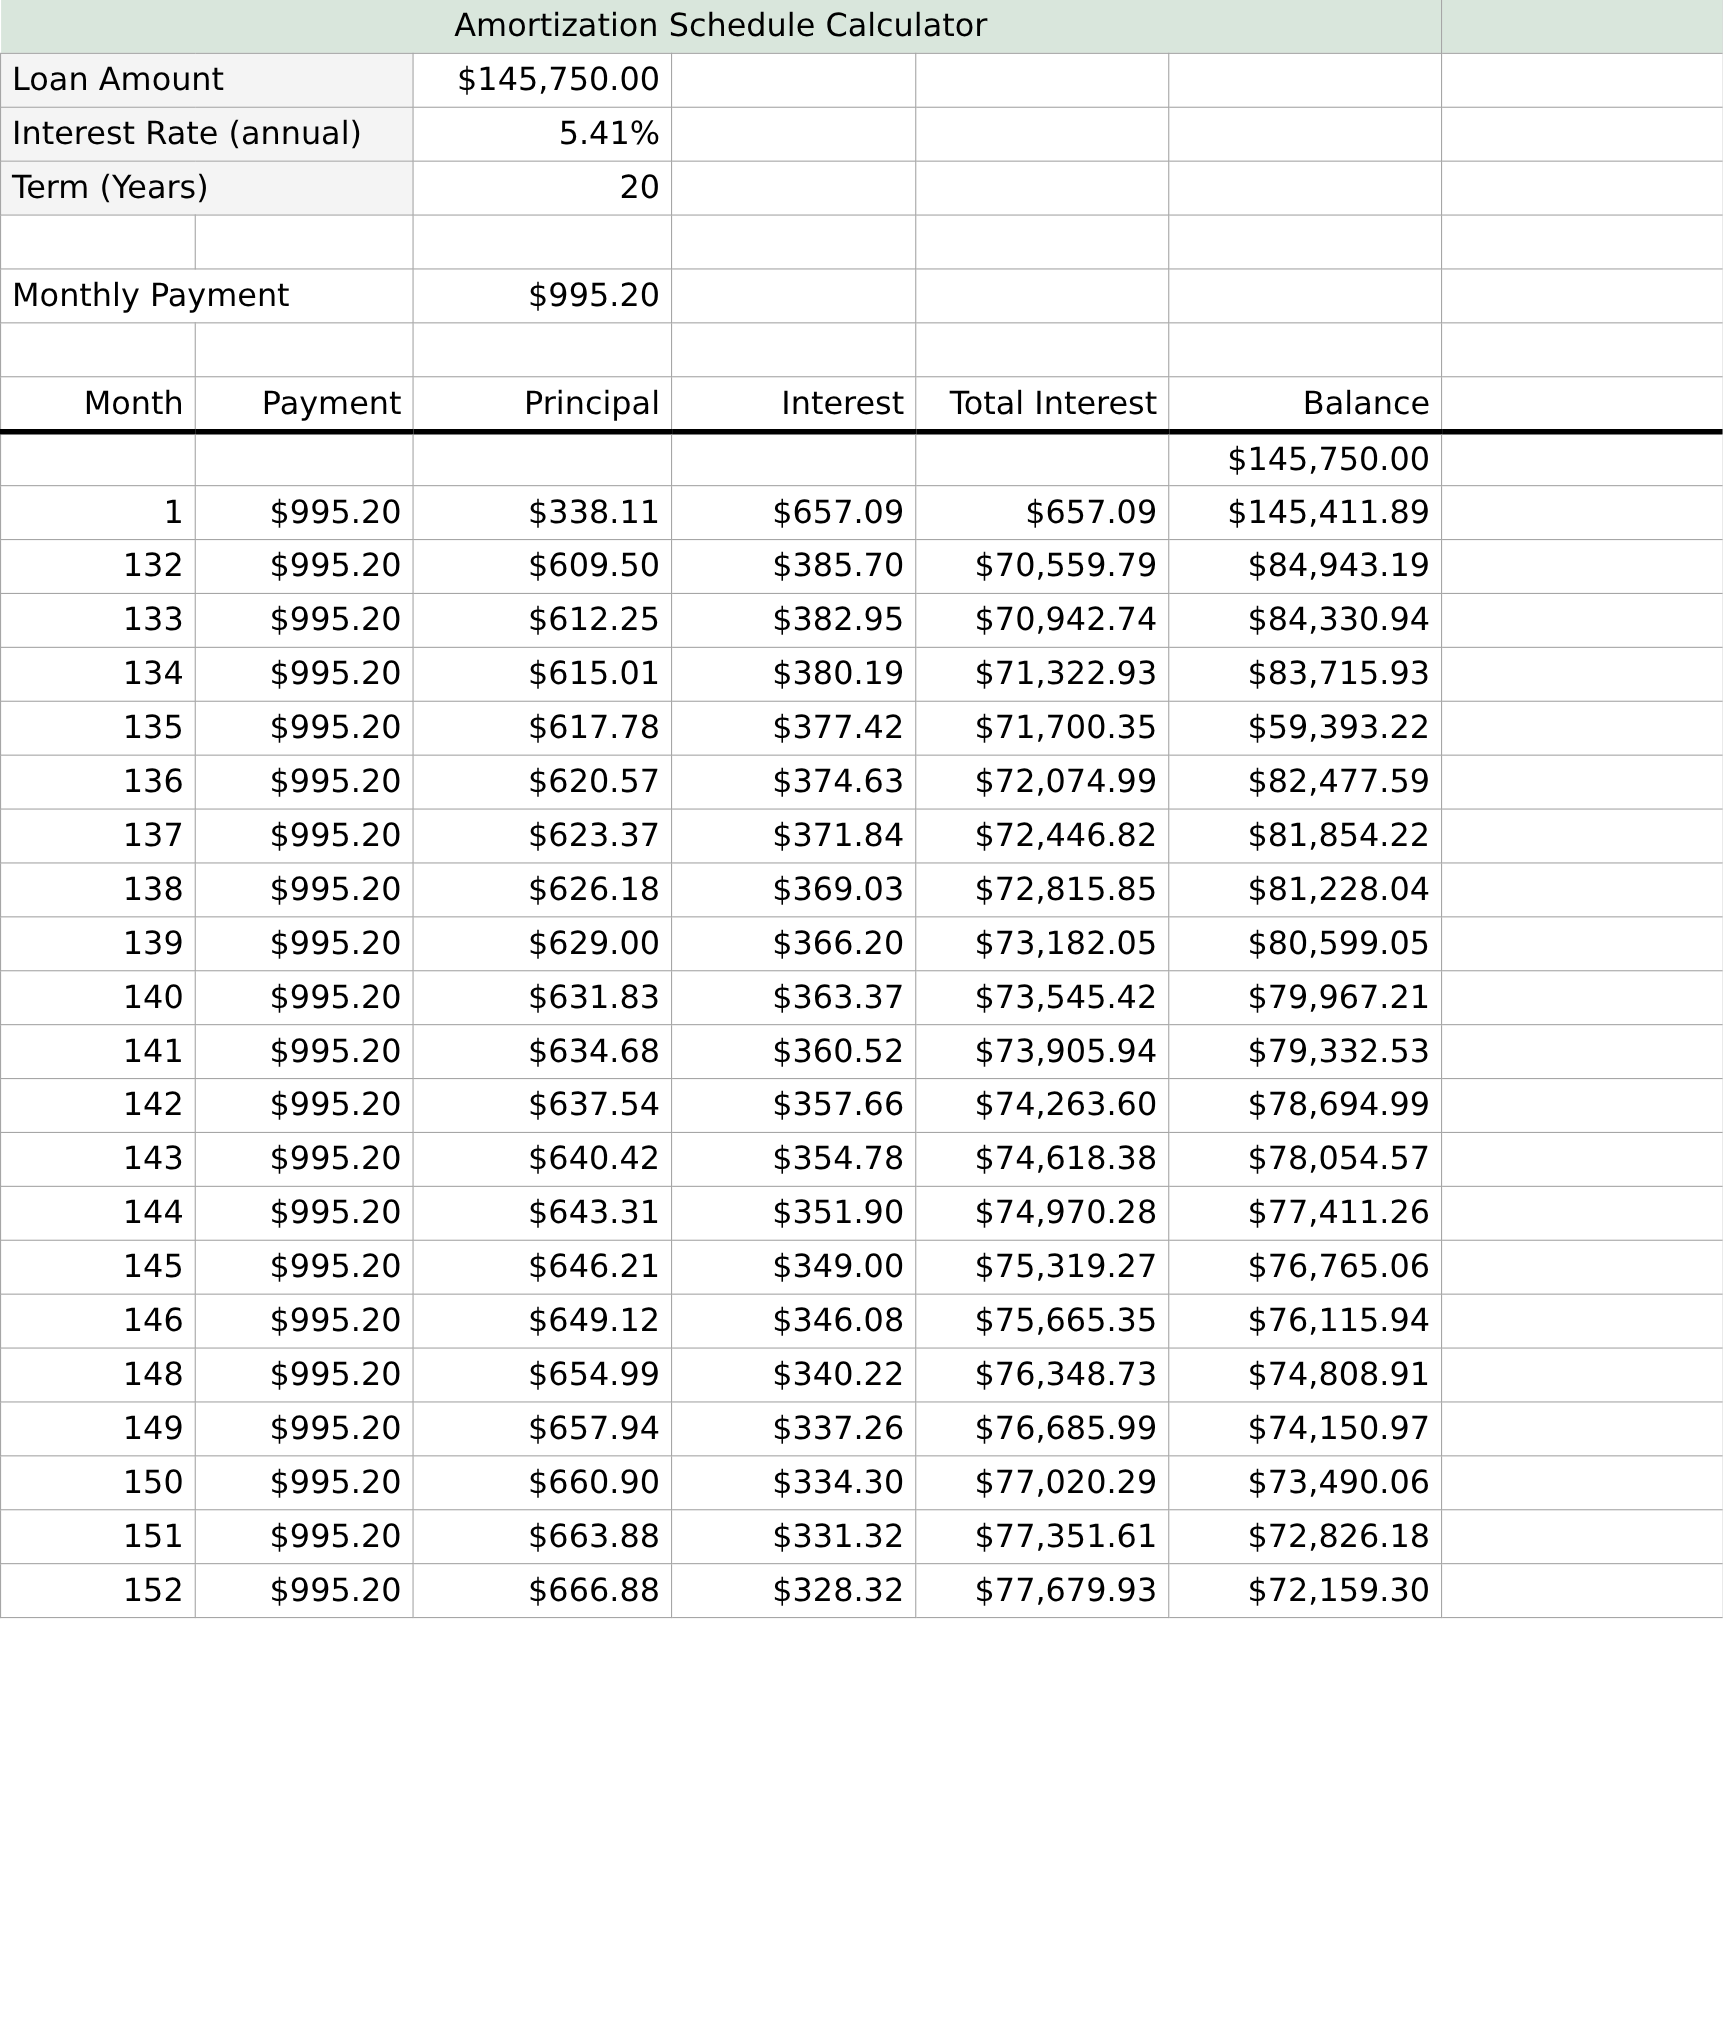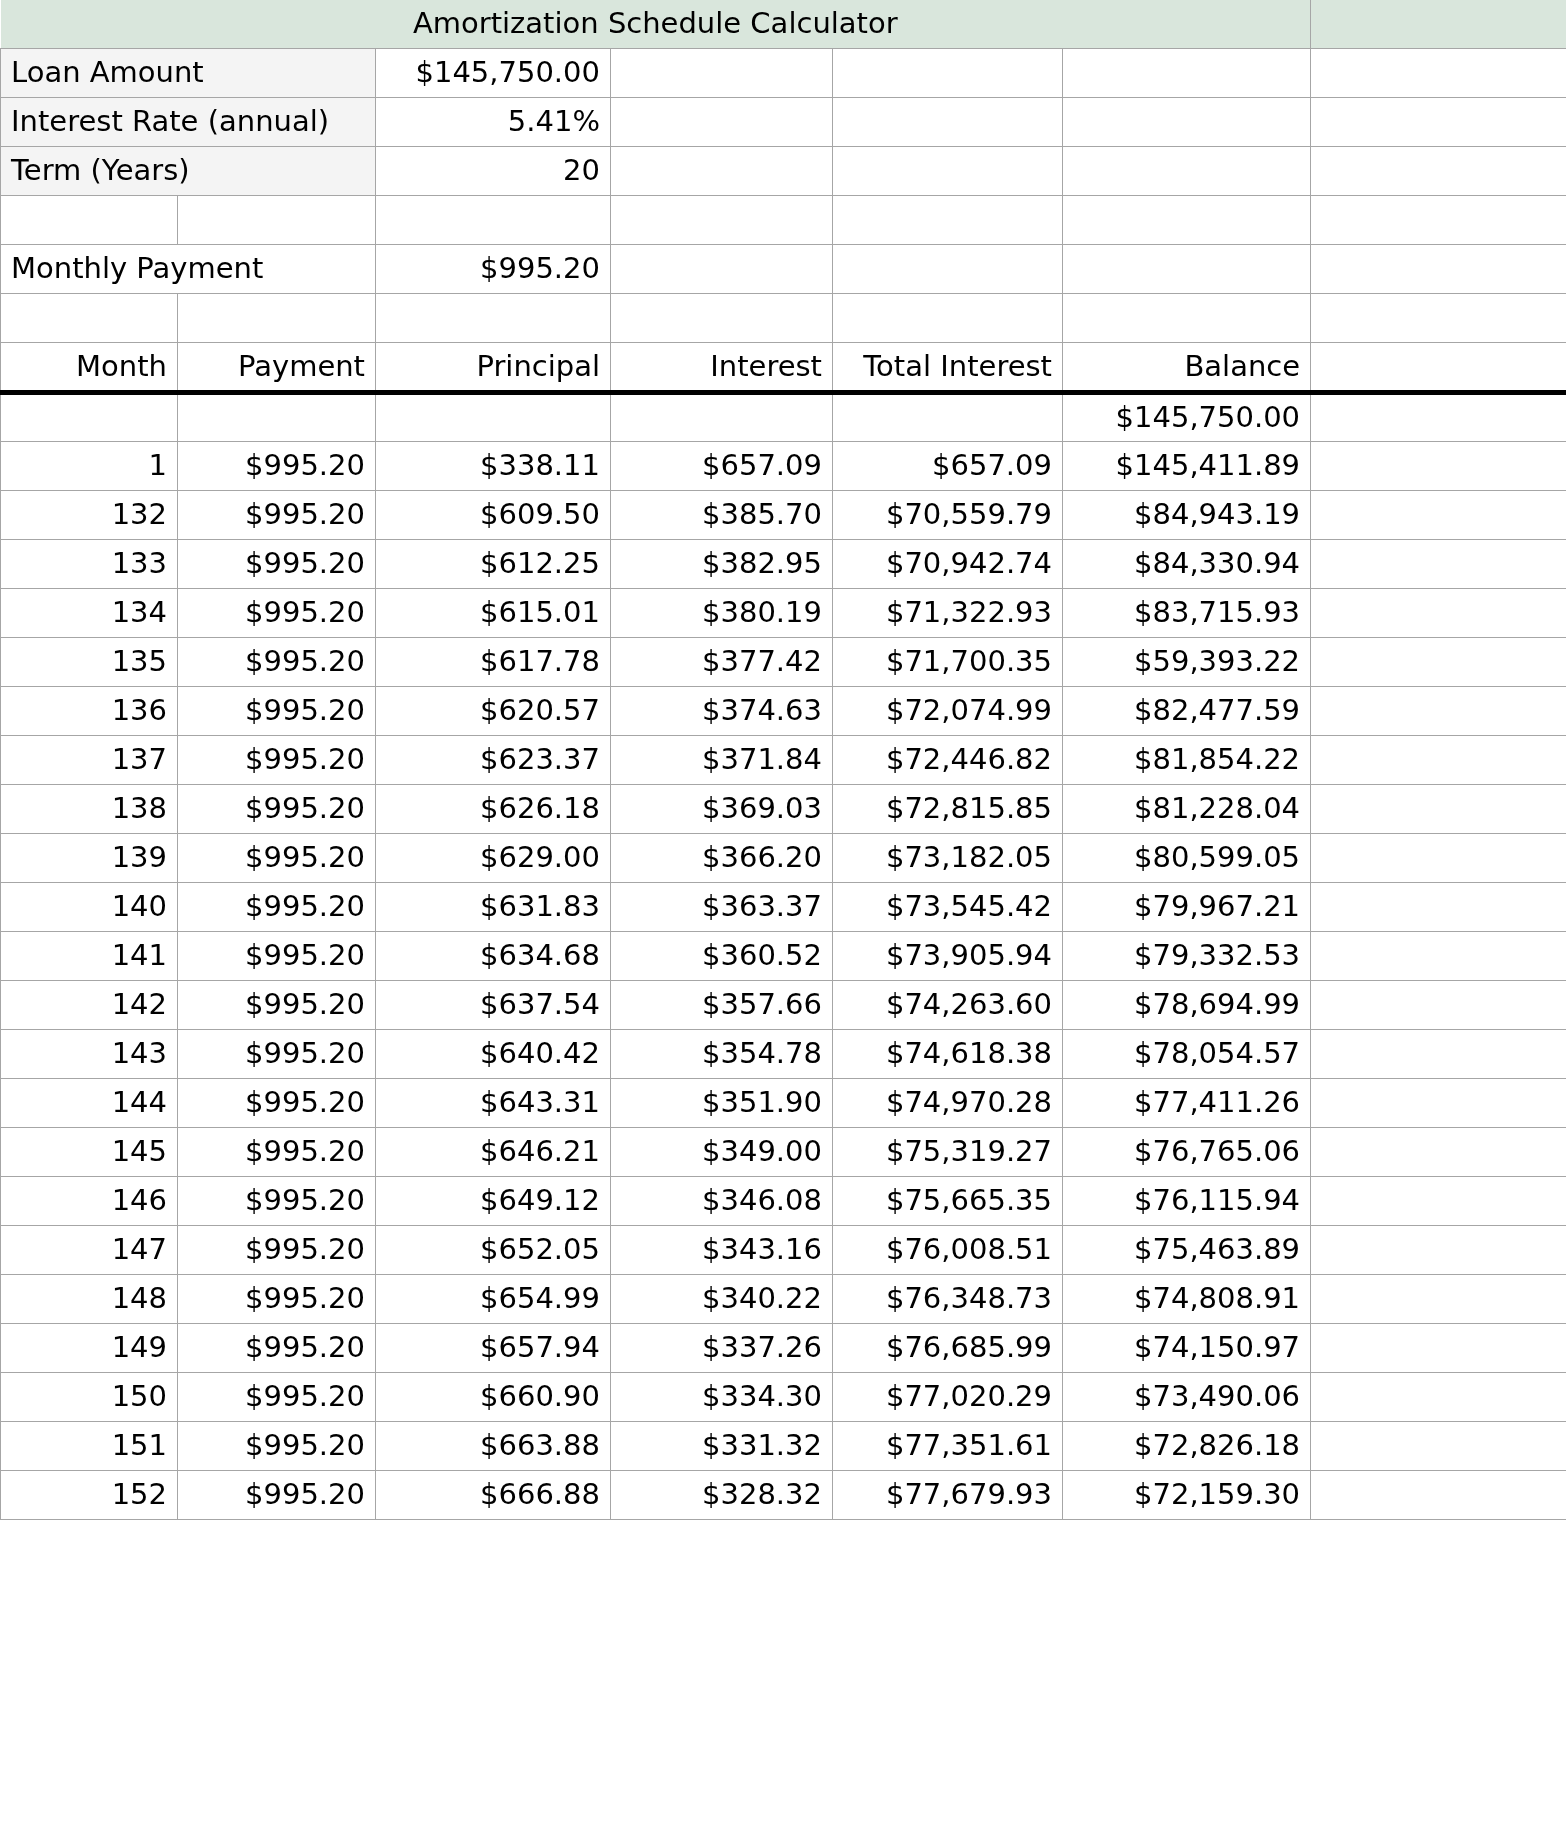--- a/index.html
+++ b/index.html
@@ -313,29 +313,20 @@
       <tr class="row-h">
         <td class="num">146</td>
         <td class="num">$995.20</td>
         <td class="num">$649.12</td>
         <td class="num">$346.08</td>
         <td class="num">$75,665.35</td>
         <td class="num">$76,115.94</td>
         <td class="empty-cell"></td>
       </tr>
       <tr class="row-h">
-        <td class="num">147</td>
-        <td class="num">$995.20</td>
-        <td class="num">$652.05</td>
-        <td class="num">$343.16</td>
-        <td class="num">$76,008.51</td>
-        <td class="num">$75,463.89</td>
-        <td class="empty-cell"></td>
-      </tr>
-      <tr class="row-h">
         <td class="num">148</td>
         <td class="num">$995.20</td>
         <td class="num">$654.99</td>
         <td class="num">$340.22</td>
         <td class="num">$76,348.73</td>
         <td class="num">$74,808.91</td>
         <td class="empty-cell"></td>
       </tr>
       <tr class="row-h">
         <td class="num">149</td>

